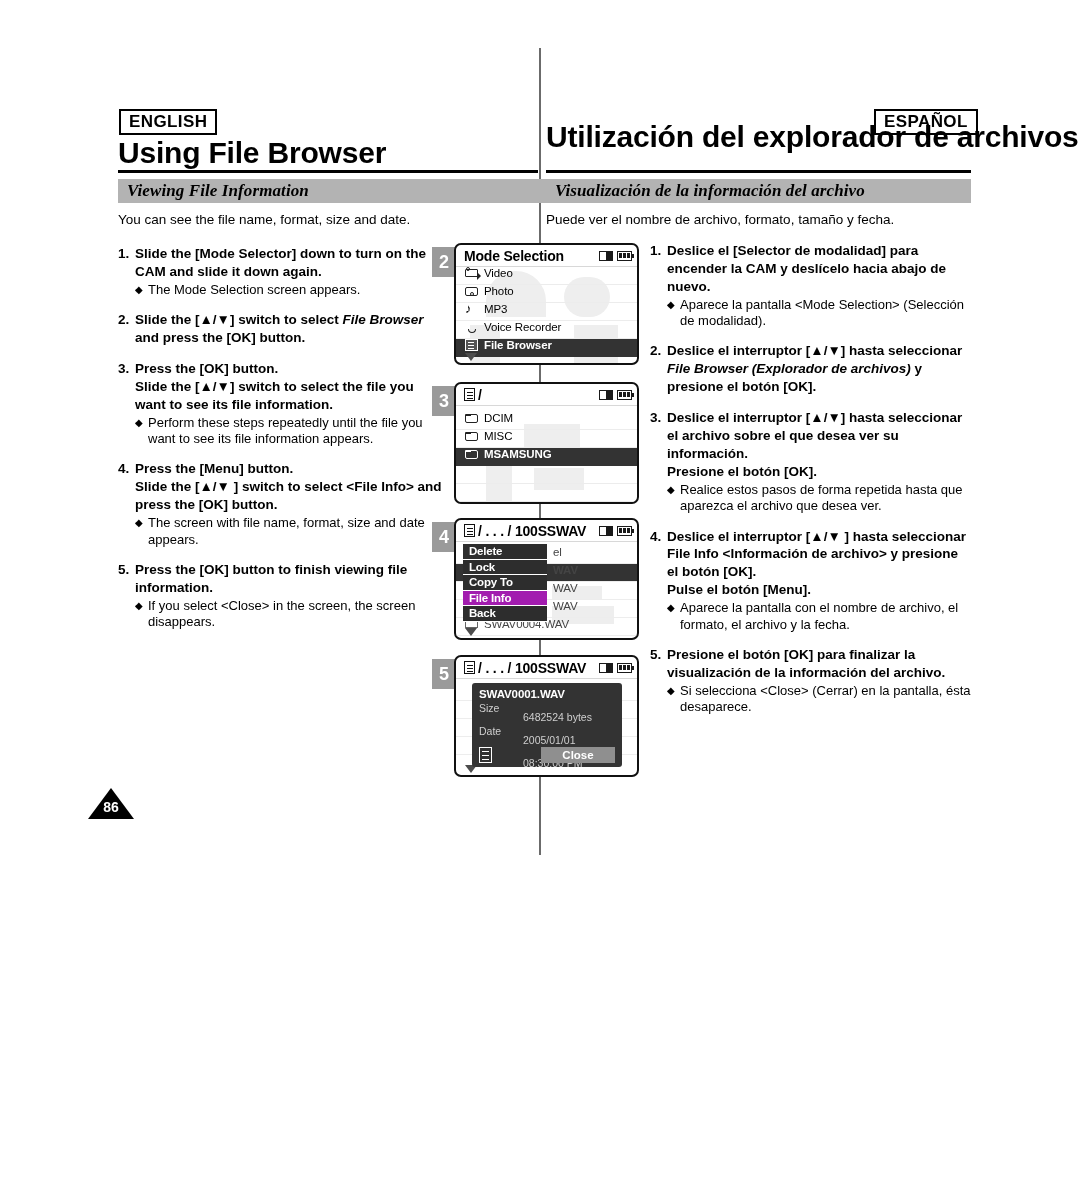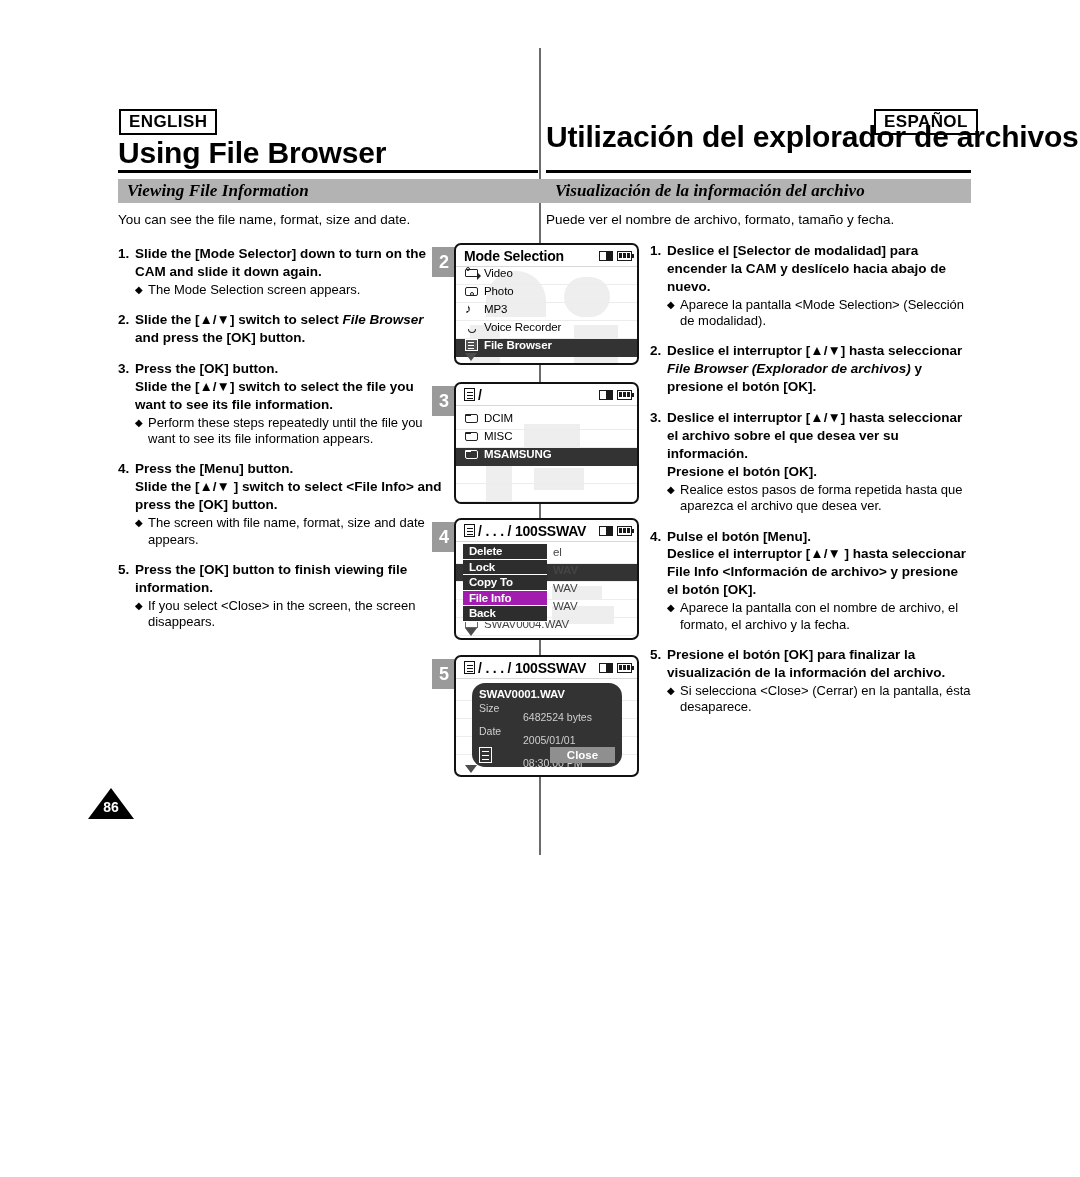--- a/index.html
+++ b/index.html
@@ -147,32 +147,32 @@
     border-bottom:1px solid #fff;letter-spacing:-.2px;
   }
   .menu div.hl{background:#a21caf;color:#fff;}
 
   .bg-list{position:absolute;inset:0;z-index:1;}
   .bg-list .row{border-bottom:1px solid #ededed;color:#444;}
 
   
   .infopanel{
     position:absolute;left:16px;top:4px;width:150px;height:84px;z-index:6;
-    background:#333;border-radius:13px;color:#fff;box-sizing:border-box;
+    background:#333;border-radius:3px;color:#fff;box-sizing:border-box;
     padding:5px 7px 0;
   }
   .fi-name{font-size:11.5px;font-weight:bold;margin-bottom:2px;letter-spacing:-.1px;}
   .fi-row{display:flex;font-size:10.5px;line-height:1.32;color:#cfcfcf;}
   .fi-k{flex:0 0 44px;}
   .fi-v{flex:1;margin-top:9px;}
   .fi-foot{position:absolute;left:7px;right:7px;bottom:4px;display:flex;align-items:center;}
   .fi-doc{width:13px;height:16px;border:1.6px solid #fff;background:#333;position:relative;box-sizing:border-box;}
   .fi-doc::after{content:"";position:absolute;left:2px;top:3px;width:7px;height:1.4px;background:#fff;box-shadow:0 4px 0 #fff,0 8px 0 #fff;}
   .fi-close{
-    margin-left:auto;width:65px;height:16px;background:#8f8f8f;color:#fff;
+    margin-left:auto;width:74px;height:16px;background:#8f8f8f;color:#fff;
     font-size:11.5px;font-weight:bold;display:flex;align-items:center;justify-content:center;
   }
 
   
   .pagenum{position:absolute;left:88px;top:788px;width:46px;height:31px;}
   .pagenum .tri{
     width:0;height:0;border-left:23px solid transparent;border-right:23px solid transparent;
     border-bottom:31px solid #000;
   }
   .pagenum span{
@@ -276,22 +276,22 @@
           <p class="step-title">Presione el botón [OK].</p>
           <div class="bullet">
             <span class="dia">◆</span>
             <span class="btxt">Realice estos pasos de forma repetida hasta que aparezca el archivo que desea ver.</span>
           </div>
         </div>
       </div>
       <div class="step">
         <div class="step-num">4.</div>
         <div class="step-body">
+          <p class="step-title">Deslice el interruptor [▲/▼ ] hasta seleccionar File Info &lt;Información de archivo&gt; y presione el botón [OK].</p>
           <p class="step-title">Pulse el botón [Menu].</p>
-          <p class="step-title">Deslice el interruptor [▲/▼ ] hasta seleccionar File Info &lt;Información de archivo&gt; y presione el botón [OK].</p>
           <div class="bullet">
             <span class="dia">◆</span>
             <span class="btxt">Aparece la pantalla con el nombre de archivo, el formato, el archivo y la fecha.</span>
           </div>
         </div>
       </div>
       <div class="step">
         <div class="step-num">5.</div>
         <div class="step-body">
           <p class="step-title">Presione el botón [OK] para finalizar la visualización de la información del archivo.</p>

